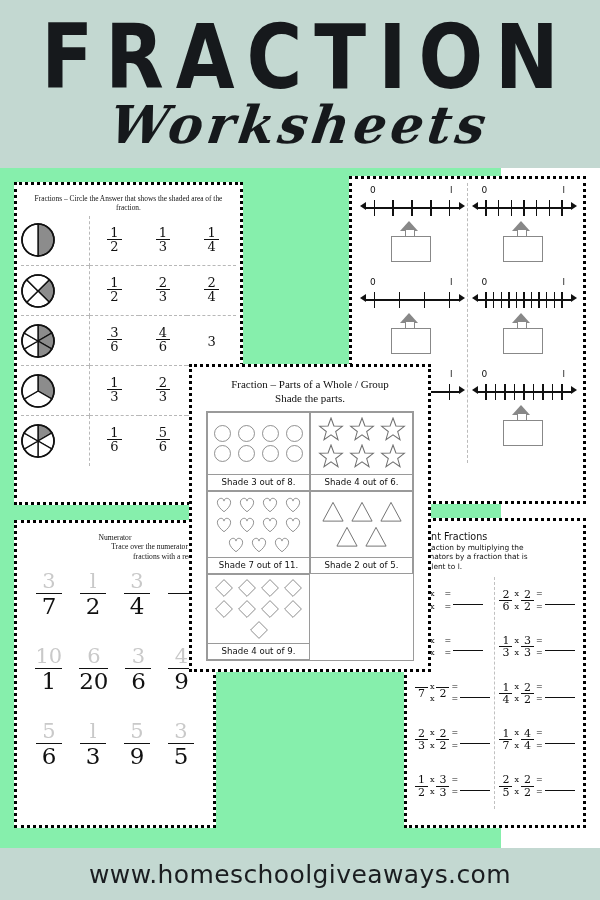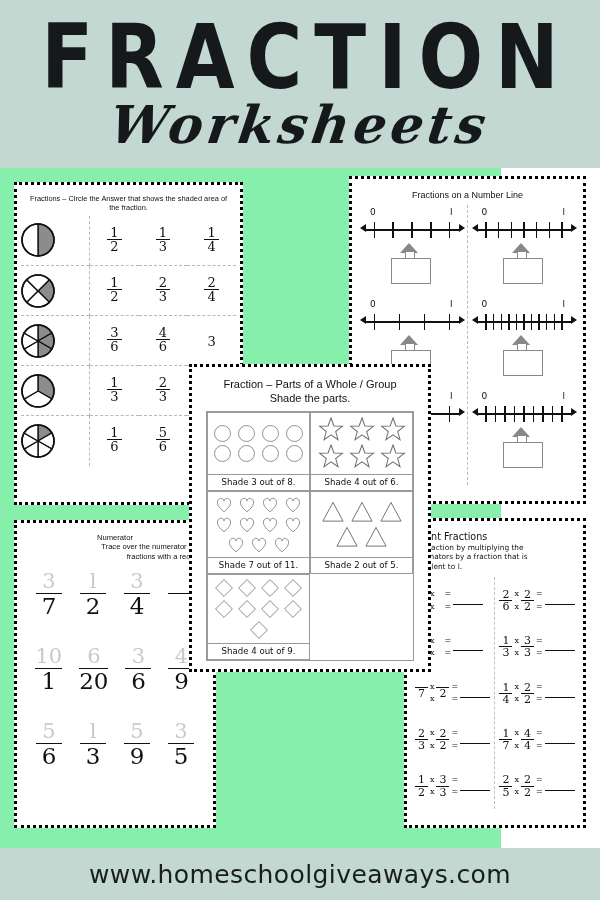--- a/index.html
+++ b/index.html
@@ -65,21 +65,21 @@
   }
   .card-inner {
     width: 100%; height: 100%;
     background: #fff;
     border: 1px solid #fff;
     position: relative;
     overflow: hidden;
   }
   .ws-title {
     text-align: center;
-    font-family: Liberation Sans, sans-serif;
+    font-family: Liberation Serif, serif;
     color: #111;
     line-height: 1.25;
   }
 
   
   #card-circle { left: 14px; top: 182px; width: 229px; height: 323px; }
   #card-circle .ws-title { font-size: 7.4px; padding: 5px 6px 3px; }
   .circ-table { width: 100%; border-collapse: collapse; }
   .circ-table td { height: 50px; vertical-align: middle; text-align: center; }
   .circ-row-sep { border-bottom: 1px dashed #b8b8b8; }
@@ -263,21 +263,20 @@
               <td class="circ-opt"><span class="frac"><span class="num">5</span><span class="den">6</span></span></td>
               <td class="circ-opt"></td>
             </tr>
           </tbody>
       </table>
     </div>
   </div>
 
   <div class="card" id="card-numline">
     <div class="card-inner">
-      <div class="ws-title">Fractions on a Number Line</div>
       <div class="nl-grid">
         <div class="nl-col left" id="nl-col-left">
             <div class="nl-block">
               <span class="nl-label" style="left: 14px; top: 2px;">0</span>
               <span class="nl-label" style="right: 14px; top: 2px;">l</span>
               <div class="nl-line"></div>
               <div class="nl-arrow-l"></div>
               <div class="nl-arrow-r"></div>
               <div class="nl-tick" style="left: 16%;"></div>
               <div class="nl-tick" style="left: 33%;"></div>

